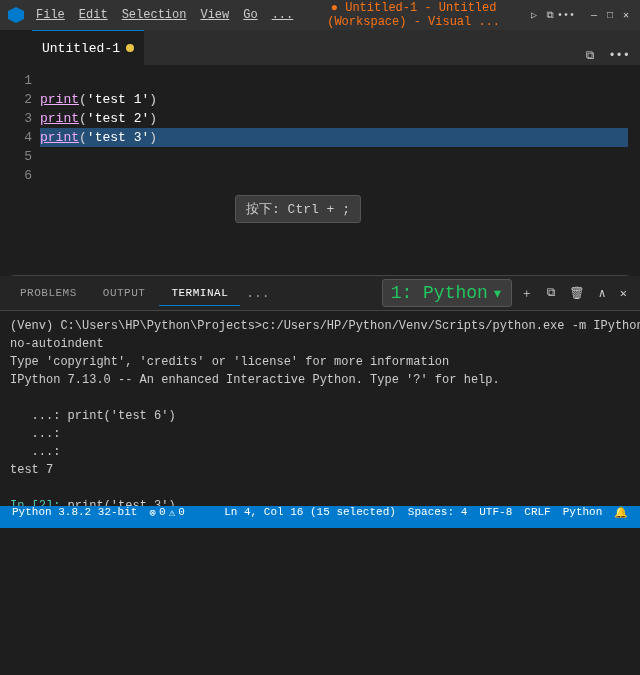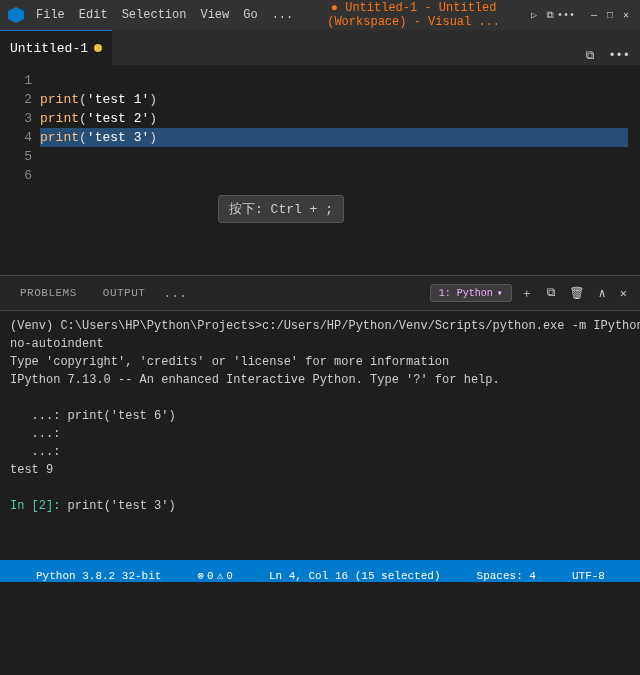--- a/index.html
+++ b/index.html
@@ -30,20 +30,21 @@
     .menu-items {
       display: flex;
       gap: 2px;
       font-size: 12px;
       color: #cccccc;
     }
     .menu-item {
       padding: 2px 6px;
       cursor: pointer;
       border-radius: 3px;
+      text-decoration: underline;
     }
     #title-text {
       flex: 1;
       text-align: center;
       font-size: 12px;
       color: #f97316;
     }
     .window-controls {
       display: flex;
       gap: 4px;
@@ -60,20 +61,21 @@
       cursor: pointer;
       padding: 2px;
     }
 
     
     #tab-bar {
       height: 35px;
       background: #2d2d2d;
       display: flex;
       align-items: flex-end;
+      margin-left: 32px;
     }
     .tab {
       height: 35px;
       display: flex;
       align-items: center;
       padding: 0 10px;
       font-size: 13px;
       gap: 6px;
       background: #1e1e1e;
       border-top: 1px solid #007acc;
@@ -126,52 +128,53 @@
       line-height: 19px;
       overflow: hidden;
       position: relative;
     }
     .code-line {
       height: 19px;
       white-space: pre;
       display: flex;
       align-items: center;
     }
-    .kw-print { color: #fdba74; }
+    .kw-print { color: #f0abfc; text-decoration: underline; }
     .str-green { color: #ffffff; }
     .paren { color: #d4d4d4; }
     .selected-line {
       background: #264f78;
     }
     
     #tooltip {
       position: absolute;
       top: 130px;
-      left: 218px;
+      left: 235px;
       background: #3c3c3c;
       border: 1px solid #555;
       padding: 4px 10px;
       font-size: 13px;
       color: #cccccc;
       border-radius: 3px;
       white-space: nowrap;
     }
     
     #editor-scrollbar {
       width: 12px;
       background: #1e1e1e;
     }
 
     
     #panel {
-      height: 285px;
+      height: 231px;
       display: flex;
       flex-direction: column;
       background: #1e1e1e;
       border-top: 1px solid #444;
+      border-radius: 16px;
     }
     #panel-header {
       height: 35px;
       background: #252526;
       display: flex;
       align-items: center;
       padding: 0 8px;
       gap: 2px;
       border-bottom: 1px solid #444;
     }
@@ -203,22 +206,22 @@
       color: #cccccc;
       font-size: 12px;
       cursor: pointer;
       padding: 2px 5px;
       border-radius: 3px;
     }
     .terminal-dropdown {
       background: #3c3c3c;
       border: 1px solid #555;
       padding: 2px 8px;
-      font-size: 10px;
-      color: #f0abfc;
+      font-size: 18px;
+      color: #22c55e;
       border-radius: 3px;
       cursor: pointer;
       display: flex;
       align-items: center;
       gap: 4px;
     }
 
     #terminal-body {
       flex: 1;
       padding: 6px 10px;
@@ -238,25 +241,24 @@
       align-items: center;
       padding: 0 6px;
       font-size: 11px;
       color: #ffffff;
       gap: 0;
     }
     .status-item {
       padding: 0 6px;
       height: 100%;
       display: flex;
-      align-items: flex-end;
+      align-items: flex-start;
       gap: 3px;
       cursor: pointer;
       white-space: nowrap;
-      margin-left: 24px;
     }
     .status-spacer { flex: 1; }
   </style>
 </head>
 <body>
 
 <div id="title-bar">
   <div>
     <div class="vscode-icon"></div>
   </div>
@@ -322,20 +324,21 @@
   </div>
 
   <div id="tooltip">按下: Ctrl + ;</div>
   <div id="editor-scrollbar"></div>
 </div>
 
 <div id="panel">
   <div id="panel-header">
     <span class="panel-tab">PROBLEMS</span>
     <span class="panel-tab">OUTPUT</span>
+    <span class="panel-tab active">TERMINAL</span>
     <span class="panel-tab-more">...</span>
     <div class="panel-right-actions">
       <div class="terminal-dropdown">
         <span>1: Python</span>
         <span>▾</span>
       </div>
       <span class="panel-action-btn">＋</span>
       <span class="panel-action-btn">⧉</span>
       <span class="panel-action-btn">🗑</span>
       <span class="panel-action-btn">∧</span>
@@ -344,21 +347,21 @@
   </div>
   <div id="terminal-body">
     <div class="term-line">(Venv) C:\Users\HP\Python\Projects&gt;c:/Users/HP/Python/Venv/Scripts/python.exe -m IPython --</div>
     <div class="term-line">no-autoindent</div>
     <div class="term-line">Type 'copyright', 'credits' or 'license' for more information</div>
     <div class="term-line">IPython 7.13.0 -- An enhanced Interactive Python. Type '?' for help.</div>
     <div class="term-line">&nbsp;</div>
     <div class="term-line">   ...: print('test 6')</div>
     <div class="term-line">   ...:</div>
     <div class="term-line">   ...:</div>
-    <div class="term-line">test 9</div>
+    <div class="term-line">test 7</div>
     <div class="term-line">&nbsp;</div>
     <div class="term-line"><span style="color:#4ec9b0">In [2]:</span> print('test 3')</div>
 
   </div>
 </div>
 
 <div id="status-bar">
   <div class="status-item">
     <span>Python 3.8.2 32-bit</span>
   </div>

